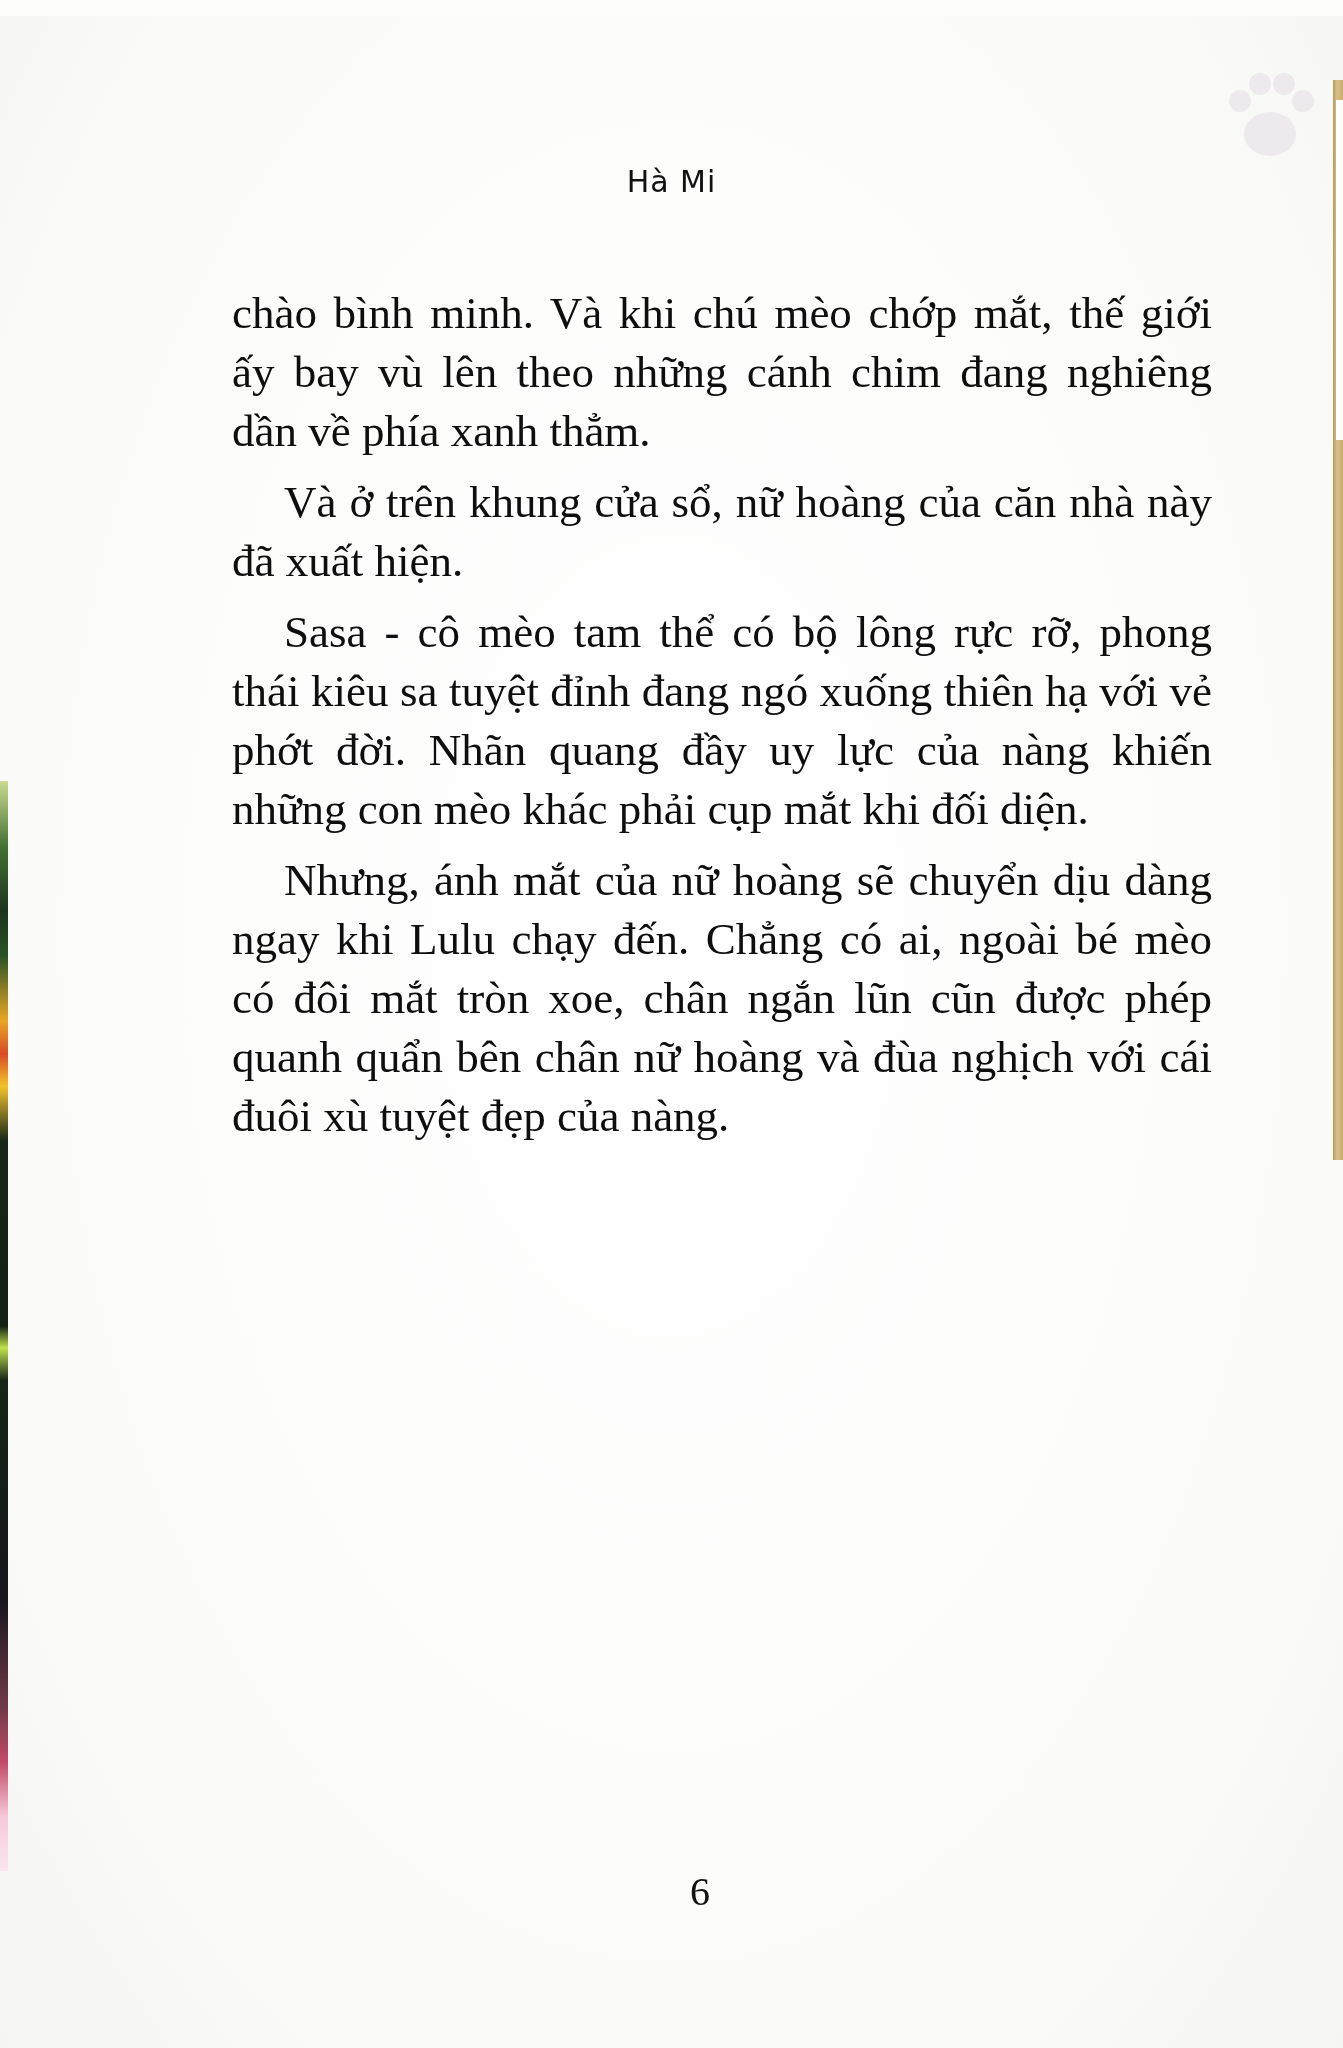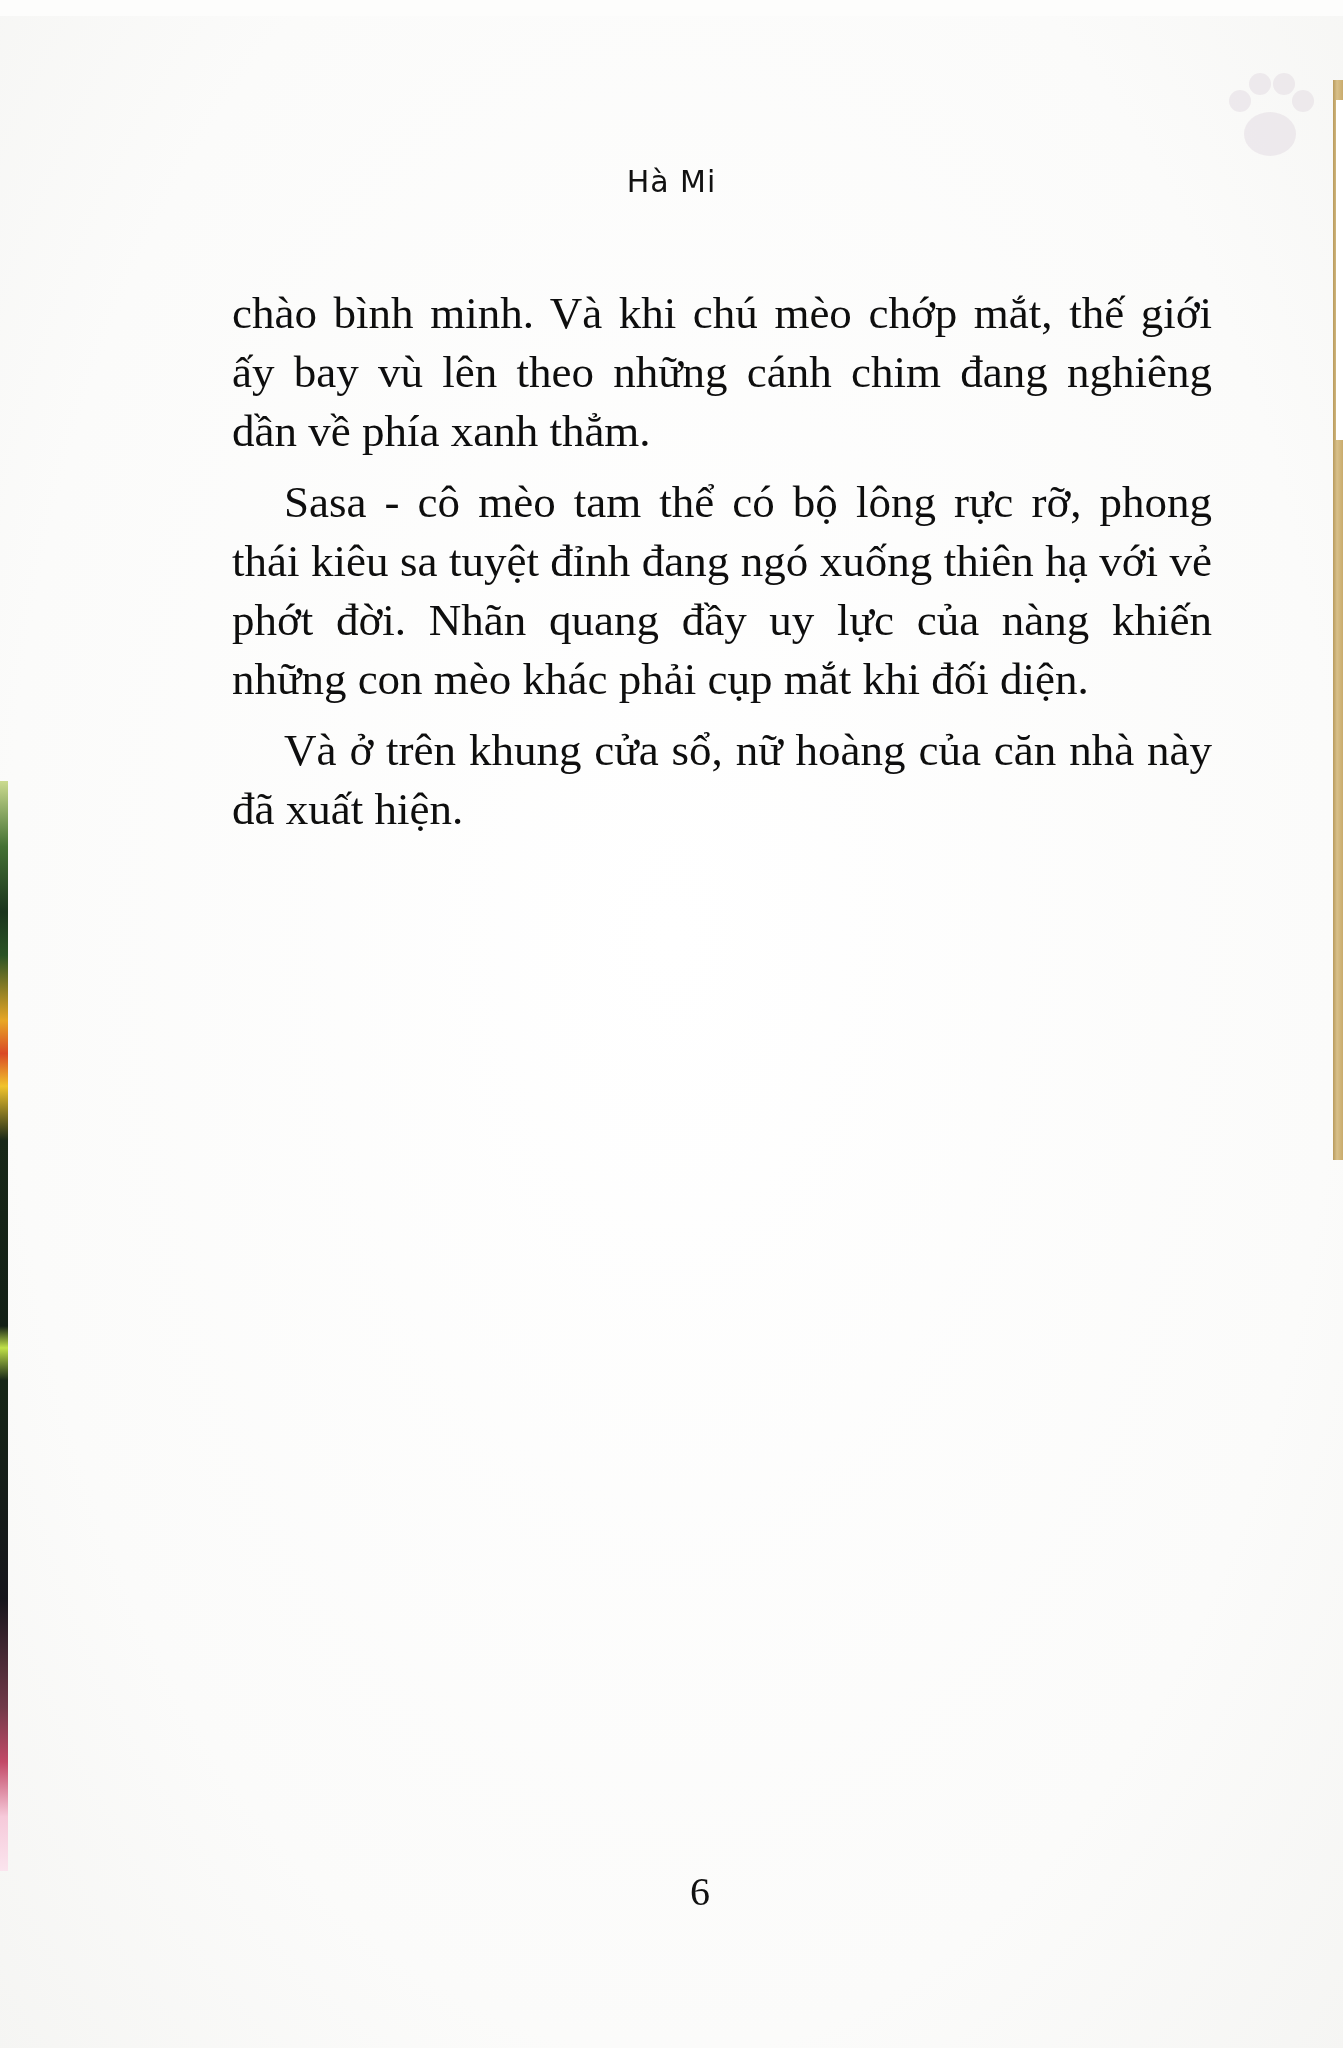--- a/index.html
+++ b/index.html
@@ -123,19 +123,20 @@
     <circle cx="30" cy="45" r="11" fill="#a080a0"></circle>
     <circle cx="50" cy="28" r="11" fill="#a080a0"></circle>
     <circle cx="74" cy="28" r="11" fill="#a080a0"></circle>
     <circle cx="93" cy="45" r="11" fill="#a080a0"></circle>
   </svg>
 
   <div class="running-header">Hà Mi</div>
 
   <div class="body-text">
     <p class="first">chào bình minh. Và khi chú mèo chớp mắt, thế giới ấy bay vù lên theo những cánh chim đang nghiêng dần về phía xanh thẳm.</p>
+    <p>Và ở trên khung cửa sổ, nữ hoàng của căn nhà này đã xuất hiện.</p>
     <p>Sasa - cô mèo tam thể có bộ lông rực rỡ, phong thái kiêu sa tuyệt đỉnh đang ngó xuống thiên hạ với vẻ phớt đời. Nhãn quang đầy uy lực của nàng khiến những con mèo khác phải cụp mắt khi đối diện.</p>
-    <p>Và ở trên khung cửa sổ, nữ hoàng của căn nhà này đã xuất hiện.</p>
+    <p>Nhưng, ánh mắt của nữ hoàng sẽ chuyển dịu dàng ngay khi Lulu chạy đến. Chẳng có ai, ngoài bé mèo có đôi mắt tròn xoe, chân ngắn lũn cũn được phép quanh quẩn bên chân nữ hoàng và đùa nghịch với cái đuôi xù tuyệt đẹp của nàng.</p>
   </div>
 
   <div class="page-number">6</div>
 
 </div>
 
 </body></html>

